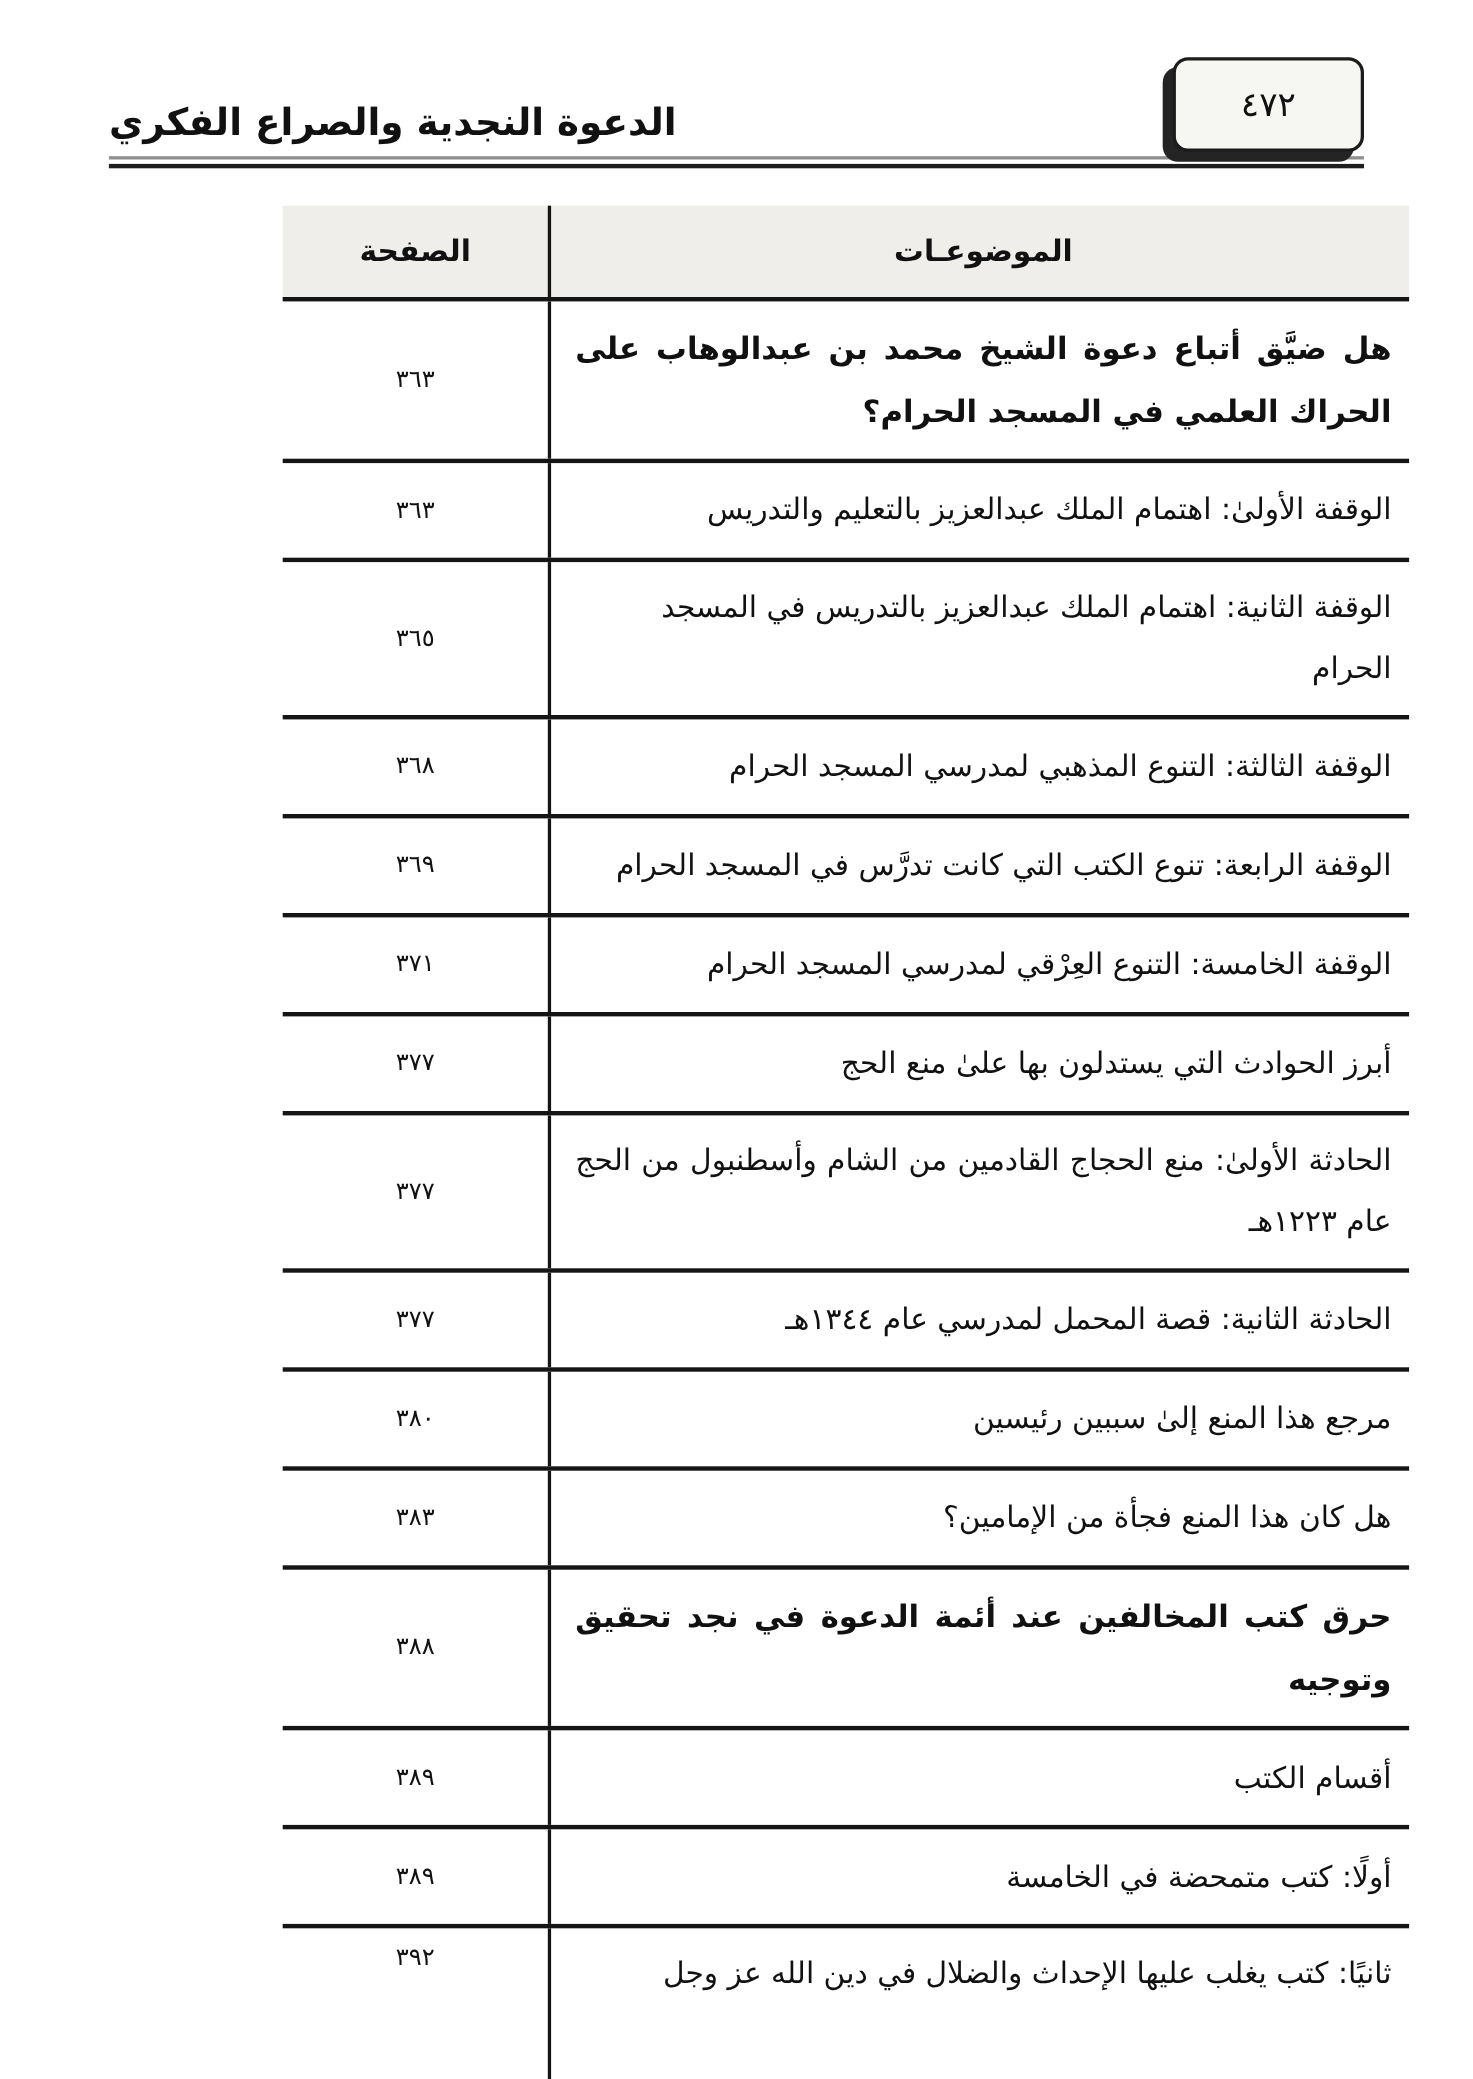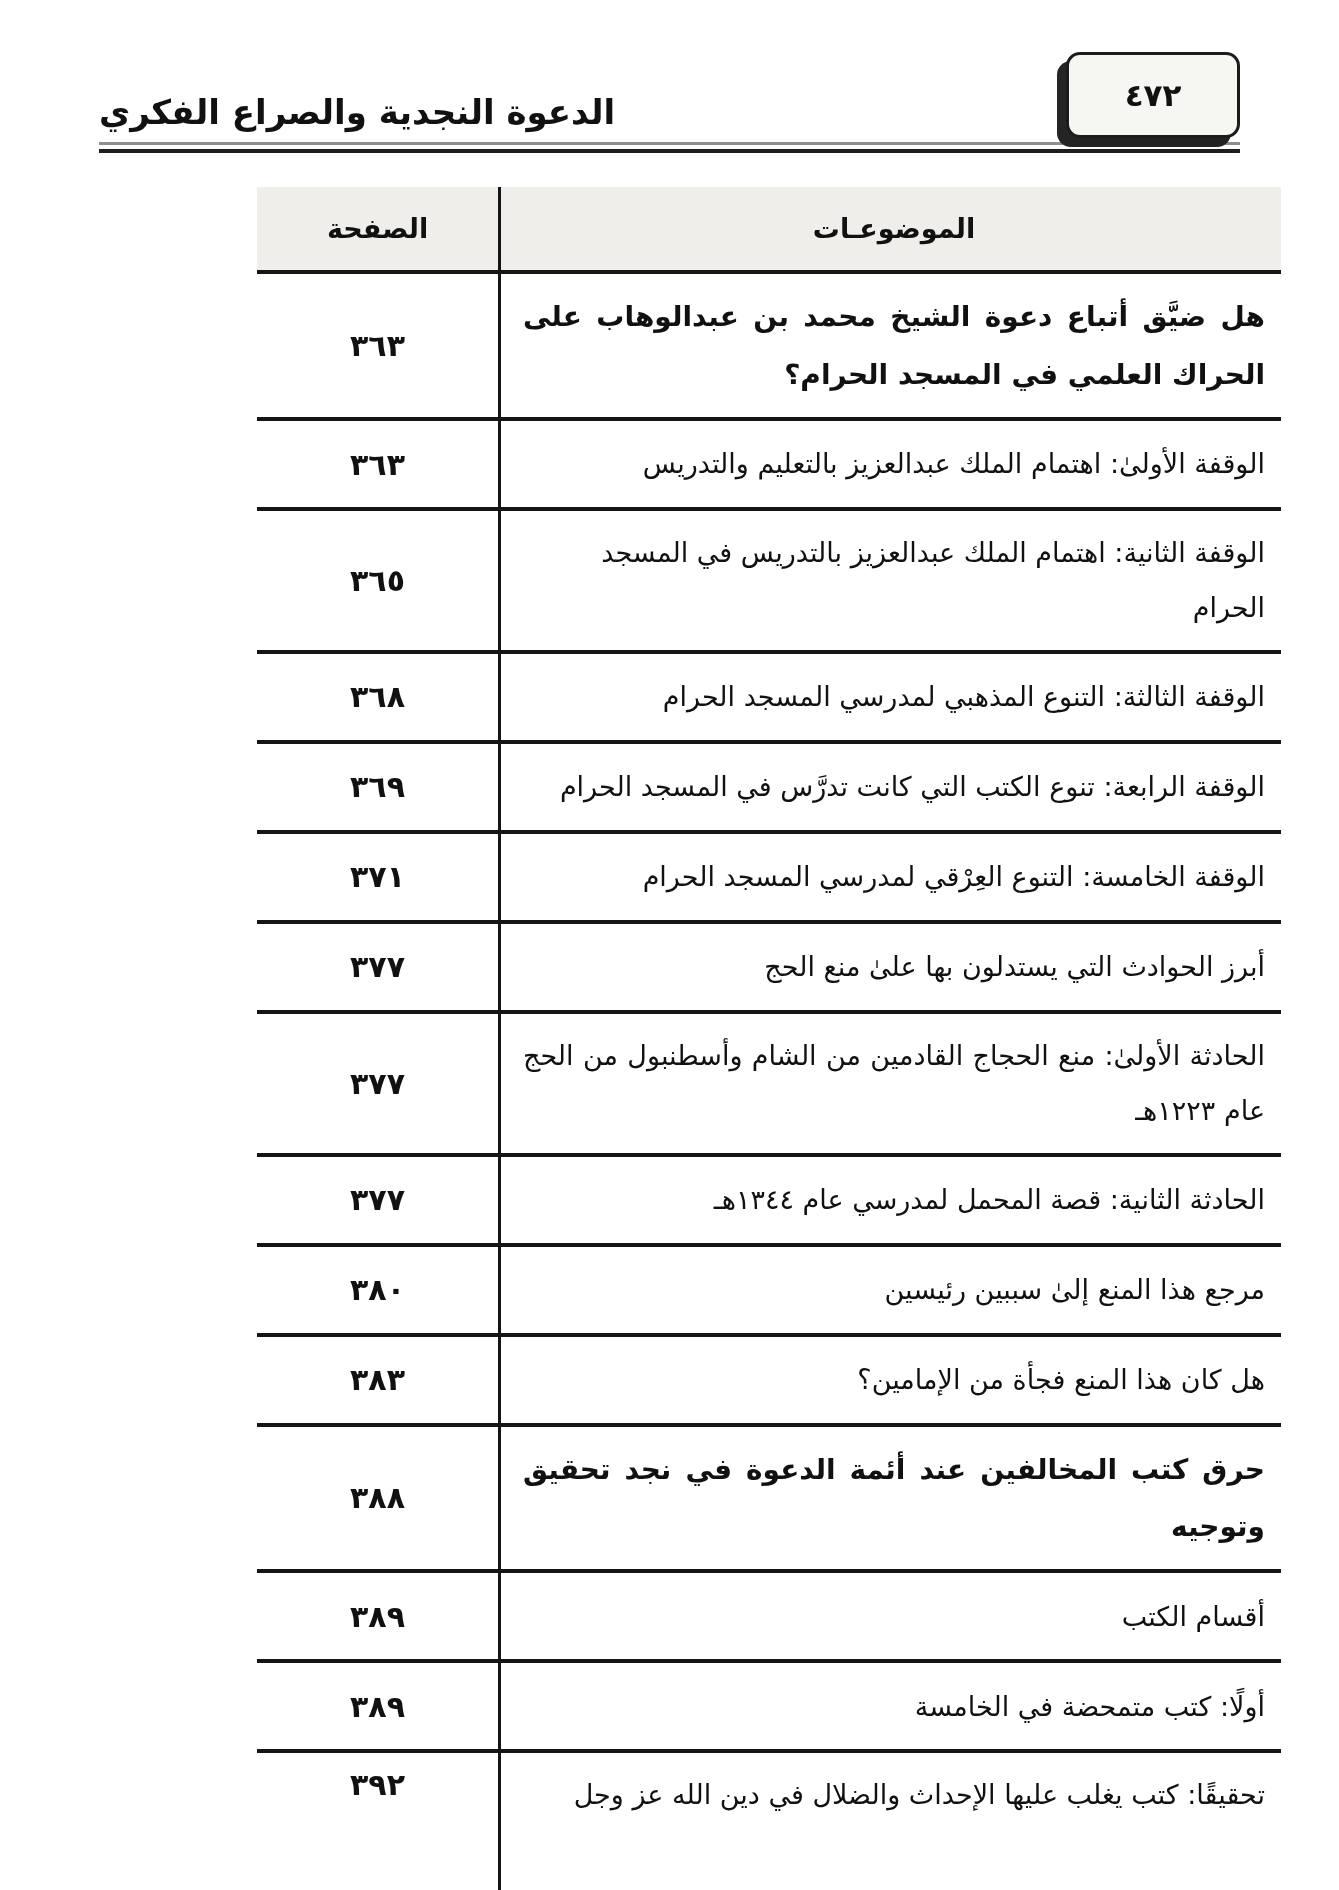--- a/index.html
+++ b/index.html
@@ -27,21 +27,21 @@
     width: 168px;
     height: 80px;
     background: #f6f6f3;
     border: 3px solid #1c1c1c;
     border-radius: 14px;
     box-shadow: -9px 9px 0 #242424;
     display: flex;
     align-items: center;
     justify-content: center;
     font-size: 31px;
-    font-weight: bold;
+    font-weight: normal;
     margin-bottom: 4px;
   }
   .book-title {
     font-size: 34px;
     font-weight: bold;
     padding-bottom: 10px;
   }
   .head-rule { padding: 0 99px; }
   .head-rule .thin  { height: 3px; background: #8f8f8f; margin-bottom: 4px; }
   .head-rule .thick { height: 4px; background: #1e1e1e; }
@@ -72,23 +72,22 @@
     padding: 14px 16px 14px 22px;
     font-size: 27px;
     line-height: 2.05;
     text-align: right;
   }
   .cell.topic .txt { width: 100%; }
   .cell.pagenum {
     flex: 0 0 153px;
     justify-content: center;
     padding: 14px 4px;
-    font-size: 30px;
+    font-size: 22px;
     text-align: center;
-    font-weight: bold;
   }
   .toc-header .cell.topic {
     font-weight: bold;
     font-size: 27px;
     justify-content: center;
     text-align: center;
   }
   .toc-header .cell.pagenum { font-weight: bold; font-size: 27px; }
 
   .toc-row.bold .cell.topic {
@@ -203,20 +202,20 @@
           <div class="cell pagenum">٣٨٩</div>
         </div>
         <div class="toc-row">
           <div class="cell topic">
             <span class="txt">أولًا: كتب متمحضة في الخامسة</span>
           </div>
           <div class="cell pagenum">٣٨٩</div>
         </div>
         <div class="toc-row">
           <div class="cell topic">
-            <span class="txt">تحقيقًا: كتب يغلب عليها الإحداث والضلال في دين الله عز وجل</span>
+            <span class="txt">ثانيًا: كتب يغلب عليها الإحداث والضلال في دين الله عز وجل</span>
           </div>
           <div class="cell pagenum">٣٩٢</div>
         </div>
       </div>
   </section>
 
 </div>
 
 </body></html>

